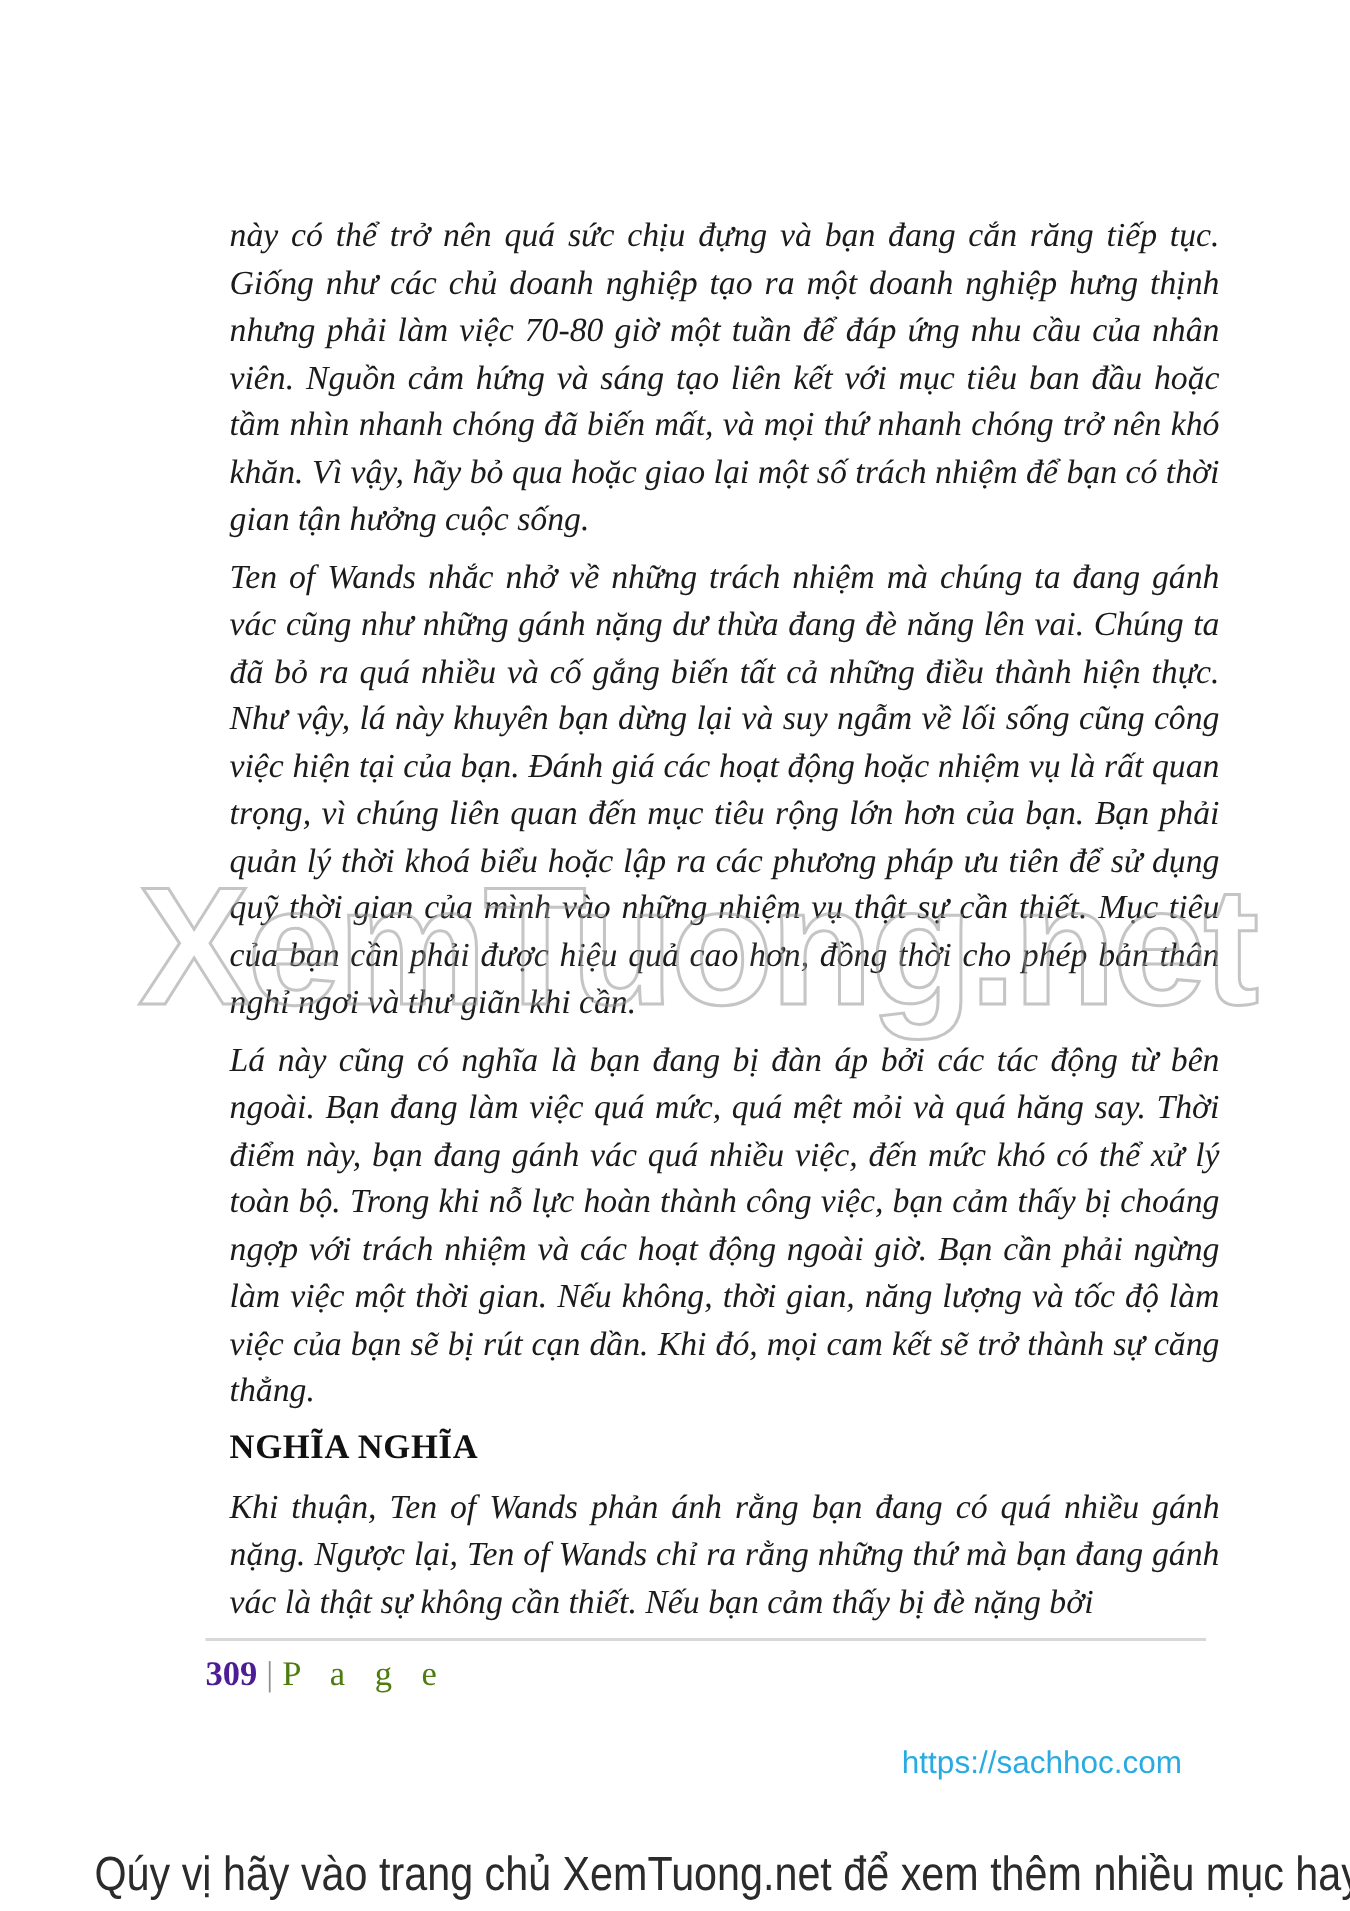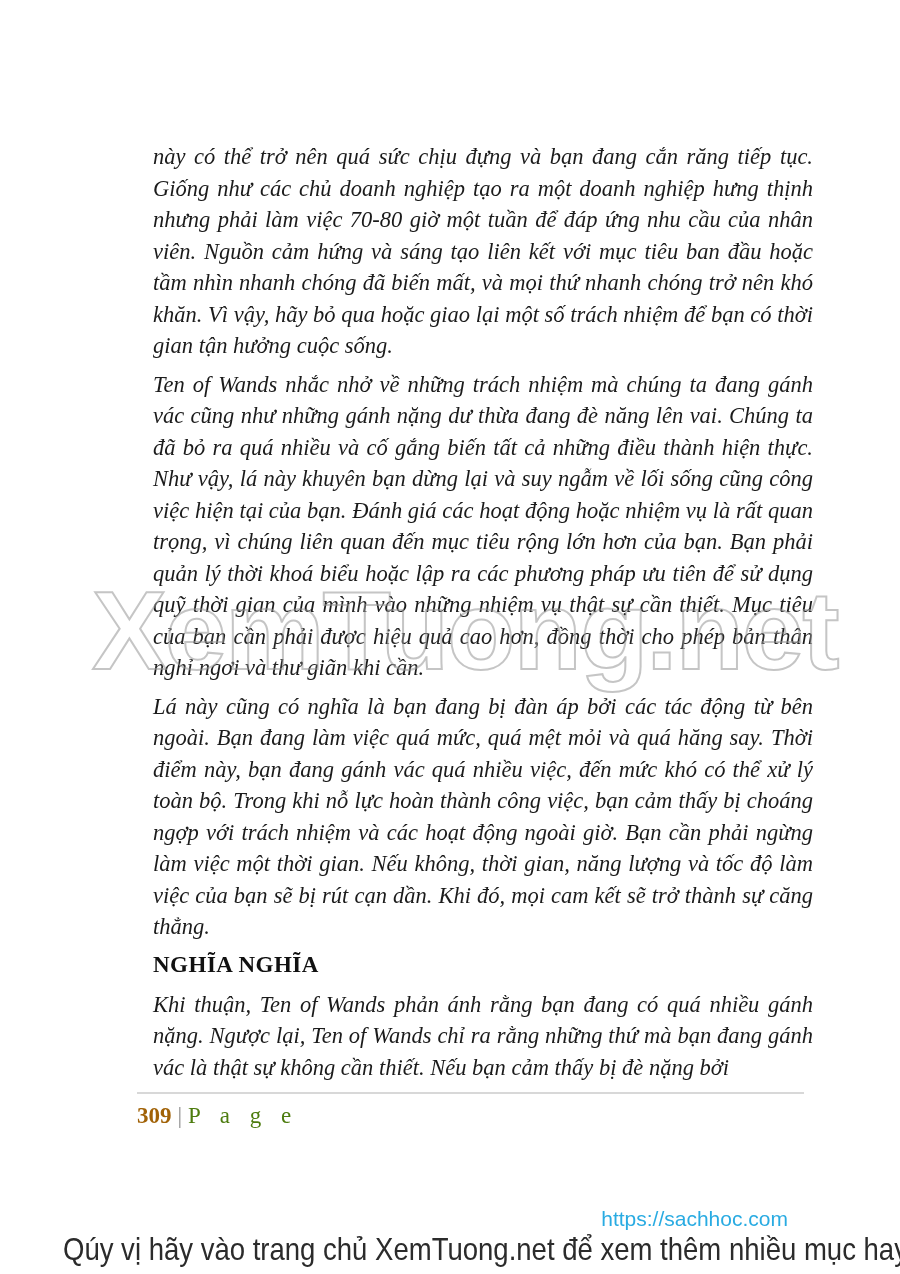--- a/index.html
+++ b/index.html
@@ -47,21 +47,21 @@
     border: 0;
     border-top: 2px solid #d8d8d8;
     margin: 0 0 9px 0;
   }
   .footer-line {
     font-size: 23px;
     color: #111;
   }
   .page-number {
     font-weight: bold;
-    color: #a16207;
+    color: #4c1d95;
     margin-right: 6px;
   }
   .footer-sep {
     color: #8f8f8f;
     margin-right: 6px;
   }
   .page-word {
     color: #4d7c0f;
     letter-spacing: 7px;
   }
@@ -75,21 +75,21 @@
     font-weight: bold;
     letter-spacing: -2px;
     color: rgba(255,255,255,0.05);
     -webkit-text-stroke: 2px rgba(150,150,150,0.55);
     white-space: nowrap;
     pointer-events: none;
     z-index: 5;
   }
   .sachhoc-link {
     position: absolute;
-    top: 1207px;
+    top: 1164px;
     right: 112px;
     font-family: "Liberation Sans", sans-serif;
     font-size: 21px;
     color: #29abe2;
     text-decoration: none;
     z-index: 6;
   }
   .bottom-banner {
     position: absolute;
     top: 1231px;

